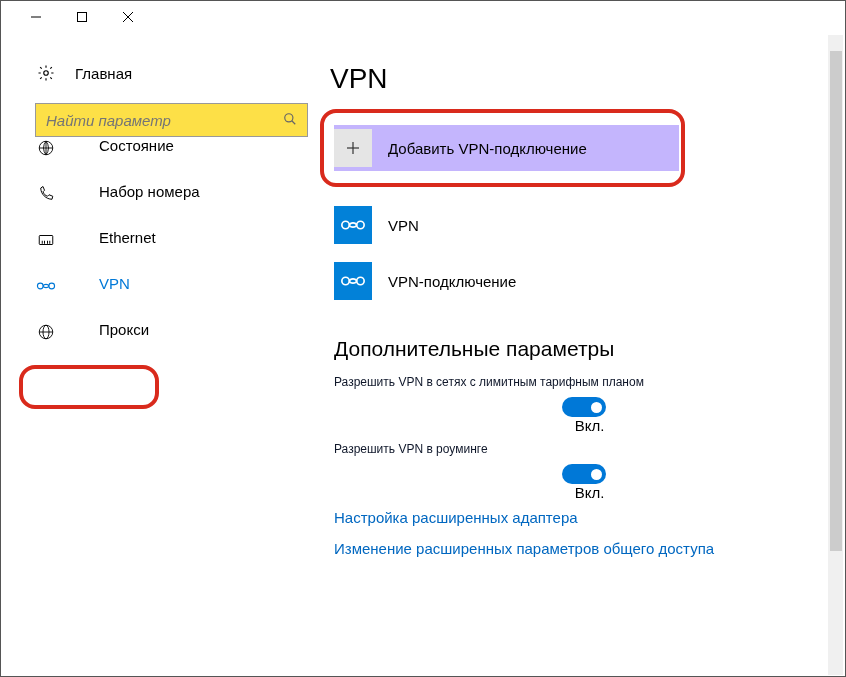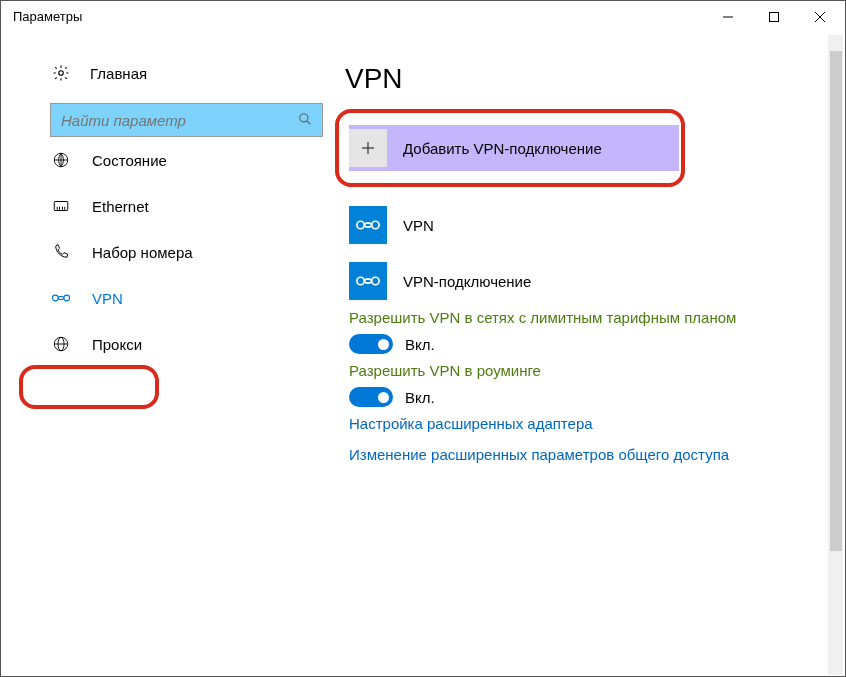--- a/index.html
+++ b/index.html
@@ -37,21 +37,20 @@
   .tbtn svg { stroke: #000; }
   .content {
     display: flex;
     flex: 1;
     overflow: hidden;
     position: relative;
   }
   .sidebar {
     width: 325px;
     padding: 20px 0 0 0;
-    margin-left: 15px;
   }
   .main {
     flex: 1;
     padding: 30px 0 0 0;
     position: relative;
   }
   .home-row {
     display: flex; align-items: center;
     height: 40px;
     padding: 0 0 0 34px;
@@ -60,42 +59,43 @@
   }
   .home-row .icon { width: 22px; height: 22px; margin-right: 18px; display:flex; align-items:center; justify-content:center;}
   .searchbox {
     margin: 10px 18px 0 34px;
     height: 34px;
     border: 1px solid #999;
     display: flex;
     align-items: center;
     padding: 0 8px 0 10px;
     color: #666;
-    background:#7dd3fc;
+    background:#fde047;
   }
   .searchbox input {
     flex: 1; border: none; outline: none;
     font-family: inherit; font-size: 15px;
     font-style: italic;
     color: #555;
     background: transparent;
   }
   .searchbox .sicon { width:16px; }
   .sect-label {
     margin: 26px 0 12px 34px;
     font-size: 15px;
     color: #555;
   }
   .navitem {
-    display: flex; align-items: center;
+    display: flex; 
     height: 46px;
     padding: 0 0 0 34px;
     font-size: 15px;
     color: #000;
     cursor: pointer;
+    gap: 22px;
   }
   .navitem .icon { width: 22px; height: 22px; margin-right: 20px; display:flex;align-items:center;justify-content:center;}
   .navitem.active { color: #0078d7; }
   .hilite {
     position: absolute;
     border: 4px solid #d92a1c;
     border-radius: 16px;
     pointer-events: none;
   }
   .main h1 {
@@ -136,22 +136,22 @@
     margin-right: 16px;
   }
   .connrow .clbl { font-size: 15px; }
   .subhead {
     font-size: 21px;
     font-weight: 400;
     color:#000;
     margin: 28px 0 14px 8px;
   }
   .togrow { margin: 0 0 8px 8px; }
-  .togrow .tlabel { font-size: 15px; color:#4d7c0f; margin-bottom: 8px;}
-  .togrow .togline { display:flex;align-items:center; }
+  .togrow .tlabel { font-size: 12px; color:#0f172a; margin-bottom: 8px;}
+  .togrow .togline { display:flex;align-items:center;flex-direction:column; }
   .toggle {
     width: 44px; height: 20px;
     border-radius: 10px;
     background: #0078d7;
     position: relative;
     margin-right: 12px;
   }
   .toggle::after {
     content:"";
     position:absolute;
@@ -173,21 +173,20 @@
     position:absolute; left:2px; top:16px;
     width:12px; height:500px;
     background:#ccc;
   }
 </style>
 </head>
 <body>
 
 <div class="window">
   <div class="titlebar">
-    <span class="title">Параметры</span>
     <div class="tbtn">
       <svg width="10" height="10">
           <line x1="0" y1="5" x2="10" y2="5" stroke-width="1"></line>
         </svg>
     </div>
     <div class="tbtn">
       <svg width="10" height="10">
           <rect x="0.5" y="0.5" width="9" height="9" fill="none" stroke-width="1"></rect>
         </svg>
     </div>
@@ -231,37 +230,37 @@
               <line x1="12" y1="3" x2="12" y2="21"></line>
             <path d="M12 3a14 14 0 010 18M12 3a14 14 0 000 18"></path>
           </svg>
         </span>
         <span>Состояние</span>
       </div>
 
       <div class="navitem">
         <span class="icon">
           <svg width="18" height="18" viewBox="0 0 24 24" fill="none" stroke="#000" stroke-width="1.3">
+            <path d="M5 4c0 8 7 15 15 15l1-4-5-2-2 2c-3-1-5-3-6-6l2-2-2-5z"></path>
+          </svg>
+        </span>
+        <span>Набор номера</span>
+      </div>
+
+      <div class="navitem">
+        <span class="icon">
+          <svg width="18" height="18" viewBox="0 0 24 24" fill="none" stroke="#000" stroke-width="1.3">
             <rect x="3" y="6" width="18" height="12" rx="1"></rect>
             <line x1="7" y1="13" x2="7" y2="17"></line>
               <line x1="10" y1="13" x2="10" y2="17"></line>
             <line x1="14" y1="13" x2="14" y2="17"></line>
               <line x1="17" y1="13" x2="17" y2="17"></line>
           </svg>
         </span>
         <span>Ethernet</span>
-      </div>
-
-      <div class="navitem">
-        <span class="icon">
-          <svg width="18" height="18" viewBox="0 0 24 24" fill="none" stroke="#000" stroke-width="1.3">
-            <path d="M5 4c0 8 7 15 15 15l1-4-5-2-2 2c-3-1-5-3-6-6l2-2-2-5z"></path>
-          </svg>
-        </span>
-        <span>Набор номера</span>
       </div>
 
       <div class="navitem active">
         <span class="icon">
           <svg width="20" height="14" viewBox="0 0 28 16" fill="none" stroke="#0078d7" stroke-width="1.6">
             <circle cx="6" cy="8" r="4"></circle>
               <circle cx="22" cy="8" r="4"></circle>
             <path d="M10 8c1-3 7-3 8 0M10 8c1 3 7 3 8 0"></path>
           </svg>
         </span>
@@ -312,20 +311,21 @@
         <span class="cicon">
           <svg width="26" height="18" viewBox="0 0 28 16" fill="none" stroke="#fff" stroke-width="1.8">
             <circle cx="6" cy="8" r="4"></circle>
               <circle cx="22" cy="8" r="4"></circle>
             <path d="M10 8c1-3 7-3 8 0M10 8c1 3 7 3 8 0"></path>
           </svg>
         </span>
         <span class="clbl">VPN-подключение</span>
       </div>
 
+      <div class="subhead">Дополнительные параметры</div>
 
       <div class="togrow">
         <div class="tlabel">Разрешить VPN в сетях с лимитным тарифным планом</div>
         <div class="togline">
           <div class="toggle"></div>
           <span class="state">Вкл.</span>
         </div>
       </div>
 
       <div class="togrow" style="margin-top:8px;">

